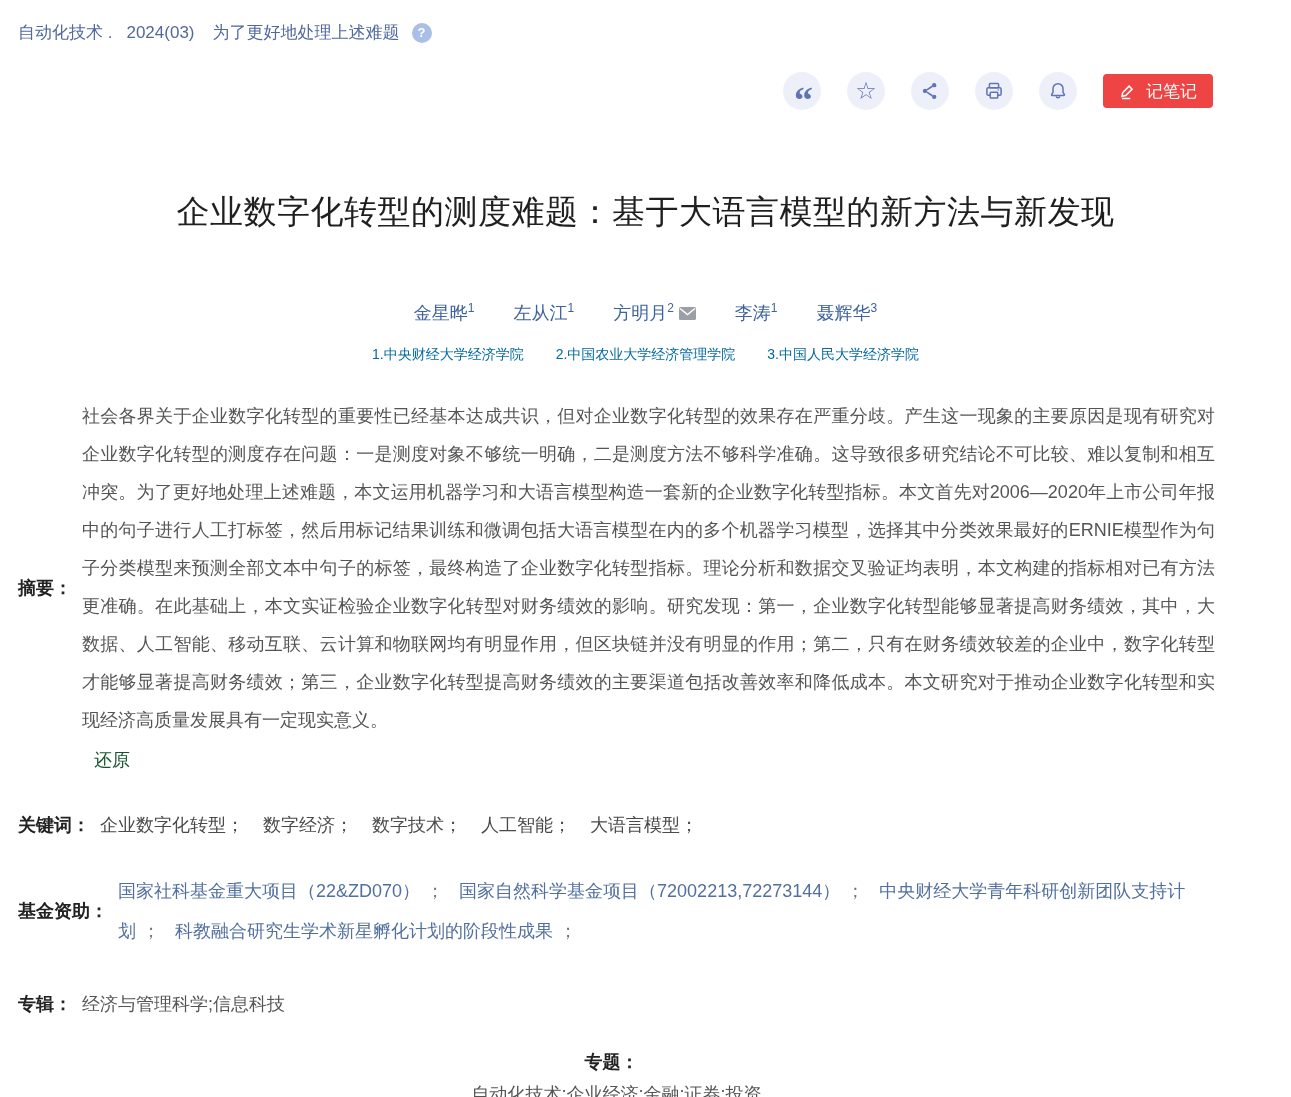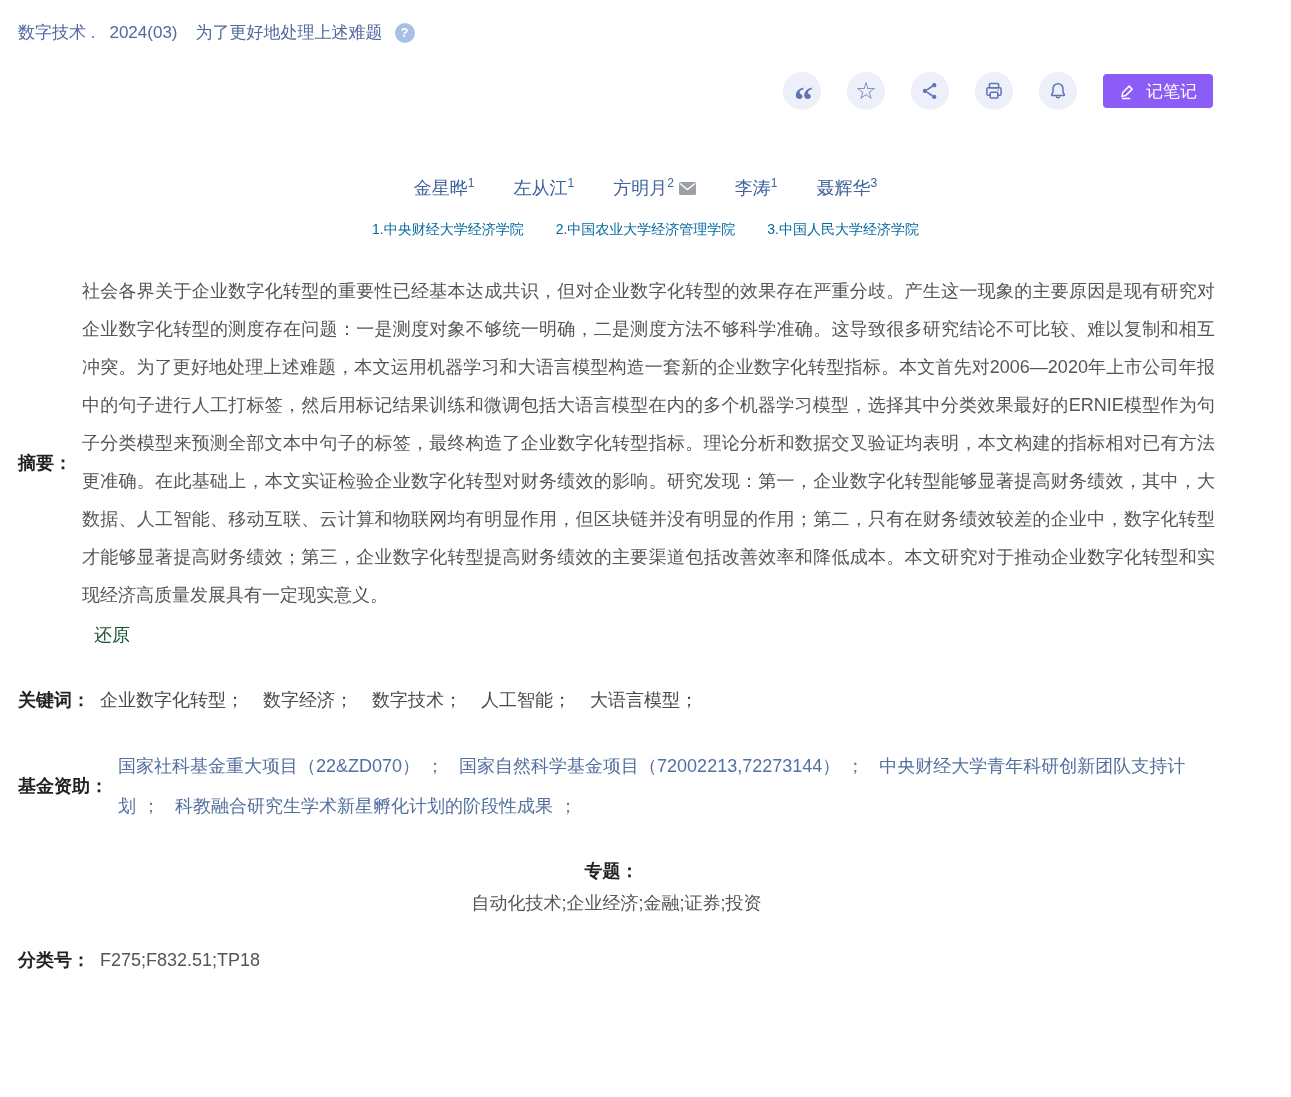--- a/index.html
+++ b/index.html
@@ -42,21 +42,21 @@
   }
   .tool-circle svg { display: block; }
   .quote-glyph {
     font-family: "Liberation Serif", serif;
     font-size: 38px; font-weight: bold; line-height: 1;
     color: #6073b6; margin-top: 17px; letter-spacing: -3px;
   }
   .star-glyph { font-size: 24px; line-height: 1; color: #6073b6; }
   .note-btn {
     height: 34px; padding: 0 16px;
-    background: #8b5cf6; border: none; border-radius: 4px;
+    background: #ef4444; border: none; border-radius: 4px;
     color: #fff; font-size: 17px;
     display: flex; align-items: center; gap: 9px;
     cursor: pointer;
   }
   .note-btn svg { display: block; }
 
   
   .article-title {
     margin-top: 80px; padding: 0 80px;
     text-align: center;
@@ -98,21 +98,21 @@
   .row-album { margin-top: 34px; }
   .row-topic { margin-top: 26px; flex-direction: column; }
   .row-clc   { margin-top: 25px; }
 </style>
 </head>
 <body>
 
 <div class="page">
 
   <div class="journal-row">
-    <span class="jname">数字技术 .</span>
+    <span class="jname">自动化技术 .</span>
     <span class="jissue">2024(03)</span>
     <span class="jsource">为了更好地处理上述难题</span>
     <span class="help-circle">?</span>
   </div>
 
   <div class="toolbar-row">
     <div class="tool-circle">
       <span class="quote-glyph">“</span>
     </div>
     <div class="tool-circle">
@@ -143,20 +143,21 @@
     </div>
     <button class="note-btn">
       <svg width="18" height="18" viewBox="0 0 24 24" fill="none" stroke="#ffffff" stroke-width="2">
         <path d="M13.5 5.5 l4 4 L9 18 l-5 1 1 -5 z"></path>
         <line x1="4" y1="22" x2="15" y2="22"></line>
       </svg>
       <span>记笔记</span>
     </button>
   </div>
 
+  <h1 class="article-title">企业数字化转型的测度难题：基于大语言模型的新方法与新发现</h1>
 
   <div class="authors-row">
     <span class="author"><span>金星晔</span><sup>1</sup></span>
     <span class="author"><span>左从江</span><sup>1</sup></span>
     <span class="author"><span>方明月</span><sup>2</sup><svg class="mail-icon" width="17" height="13" viewBox="0 0 17 13">
           <rect x="0" y="0" width="17" height="13" rx="1.5" fill="#9aa0a6"></rect>
           <path d="M1 1.5 L8.5 7.5 L16 1.5" fill="none" stroke="#ffffff" stroke-width="1.4"></path>
         </svg></span>
     <span class="author"><span>李涛</span><sup>1</sup></span>
     <span class="author"><span>聂辉华</span><sup>3</sup></span>
@@ -192,20 +193,24 @@
     <div class="meta-row">
       <span class="meta-label">基金资助：</span>
       <div class="meta-content fund-content">
         <span class="fund-item">国家社科基金重大项目（22&amp;ZD070）</span><span class="fund-sep">；</span>
         <span class="fund-item">国家自然科学基金项目（72002213,72273144）</span><span class="fund-sep">；</span>
         <span class="fund-item">中央财经大学青年科研创新团队支持计划</span><span class="fund-sep">；</span>
         <span class="fund-item">科教融合研究生学术新星孵化计划的阶段性成果</span><span class="fund-sep">；</span>
       </div>
     </div>
 
+    <div class="meta-row single-line row-album">
+      <span class="meta-label">专辑：</span>
+      <div class="meta-content">经济与管理科学;信息科技</div>
+    </div>
 
     <div class="meta-row single-line row-topic">
       <span class="meta-label">专题：</span>
       <div class="meta-content">自动化技术;企业经济;金融;证券;投资</div>
     </div>
 
     <div class="meta-row single-line row-clc">
       <span class="meta-label">分类号：</span>
       <div class="meta-content">F275;F832.51;TP18</div>
     </div>

